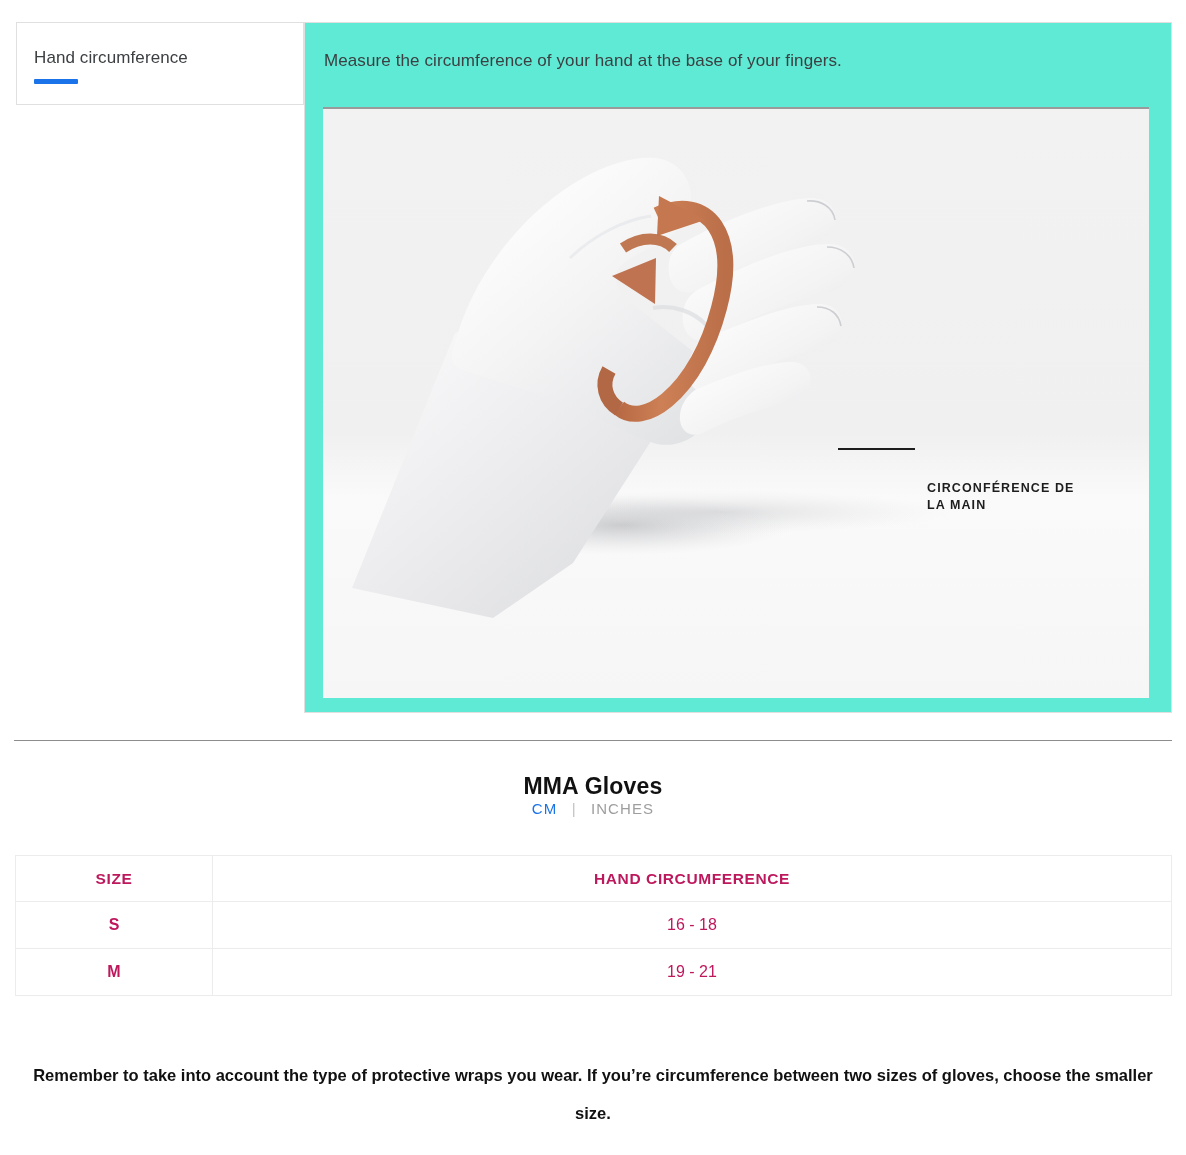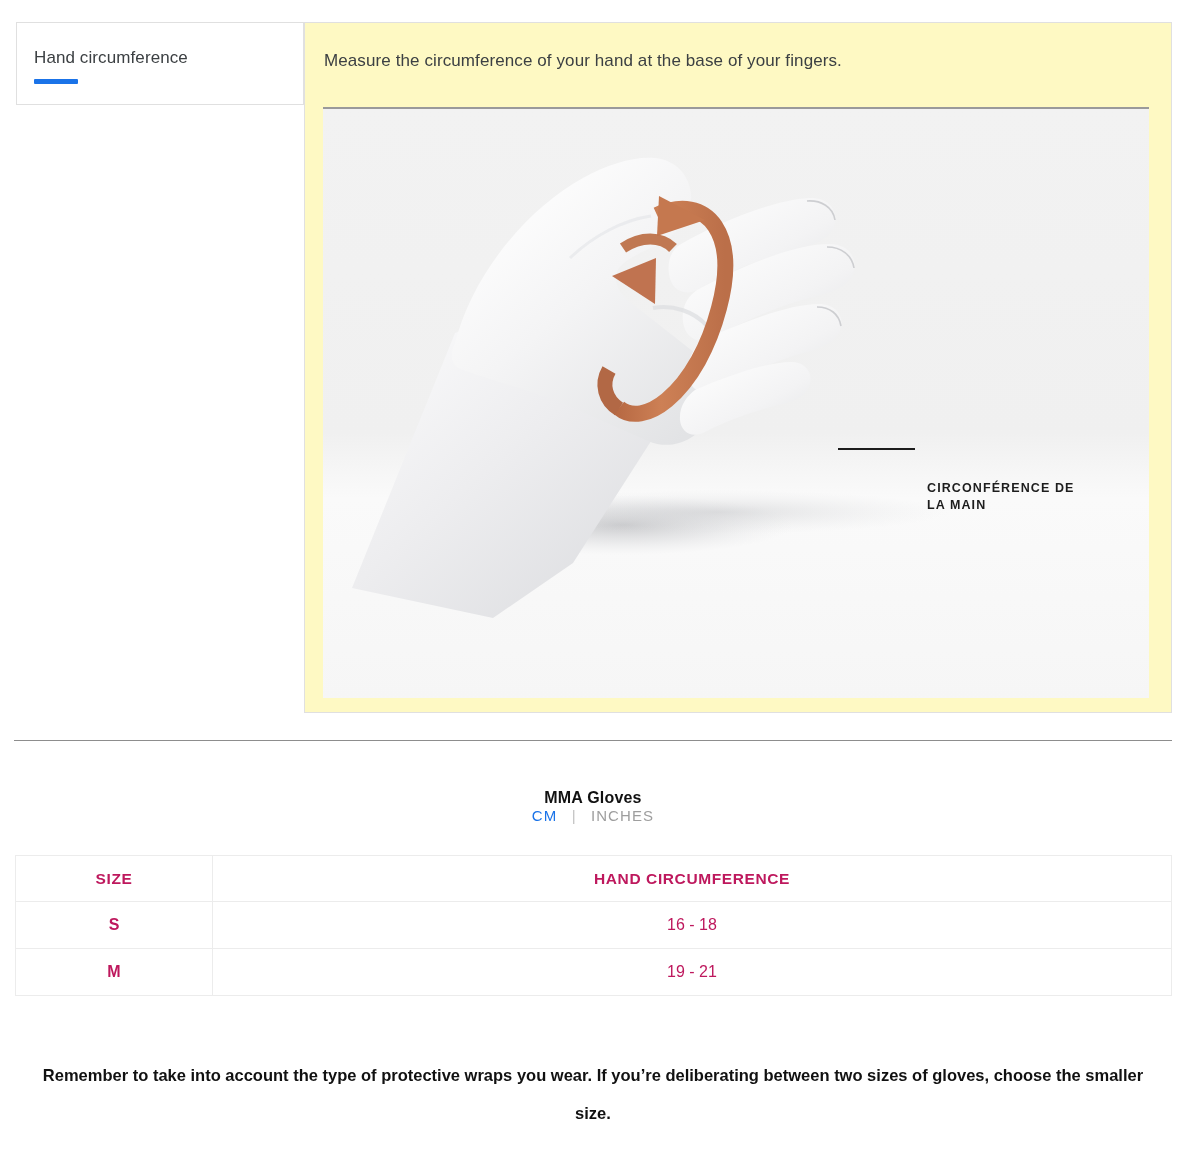--- a/index.html
+++ b/index.html
@@ -61,21 +61,21 @@
   }
 
   .content-panel {
     position: absolute;
     left: 304px;
     top: 22px;
     width: 868px;
     height: 691px;
     border: 1px solid #e0e0e0;
     border-left: 1px solid #e0e0e0;
-    background: #fef9c3;
+    background: #5eead4;
   }
 
   .content-desc {
     position: absolute;
     left: 19px;
     top: 26px;
     font-size: 17px;
     line-height: 24px;
     color: #3c4043;
     letter-spacing: 0.1px;
@@ -119,23 +119,23 @@
   }
 
   
   .chart-block {
     position: absolute;
     left: 0;
     top: 741px;
     width: 1186px;
   }
   .chart-title {
-    margin-top: 48px;
+    margin-top: 32px;
     text-align: center;
-    font-size: 16px;
+    font-size: 23px;
     font-weight: 700;
     color: #111;
     letter-spacing: 0.2px;
   }
   .unit-toggle {
     text-align: center;
     font-size: 15px;
     letter-spacing: 1.1px;
   }
   .unit-opt { cursor: pointer; }
@@ -358,16 +358,16 @@
           <td class="size-cell">S</td>
           <td>16 - 18</td>
         </tr>
         <tr>
           <td class="size-cell">M</td>
           <td>19 - 21</td>
         </tr>
       </tbody>
     </table>
 
-    <div class="footnote">Remember to take into account the type of protective wraps you wear. If you’re deliberating between two sizes of gloves, choose the smaller size.</div>
+    <div class="footnote">Remember to take into account the type of protective wraps you wear. If you’re circumference between two sizes of gloves, choose the smaller size.</div>
   </div>
 
 </div>
 
 </body></html>

